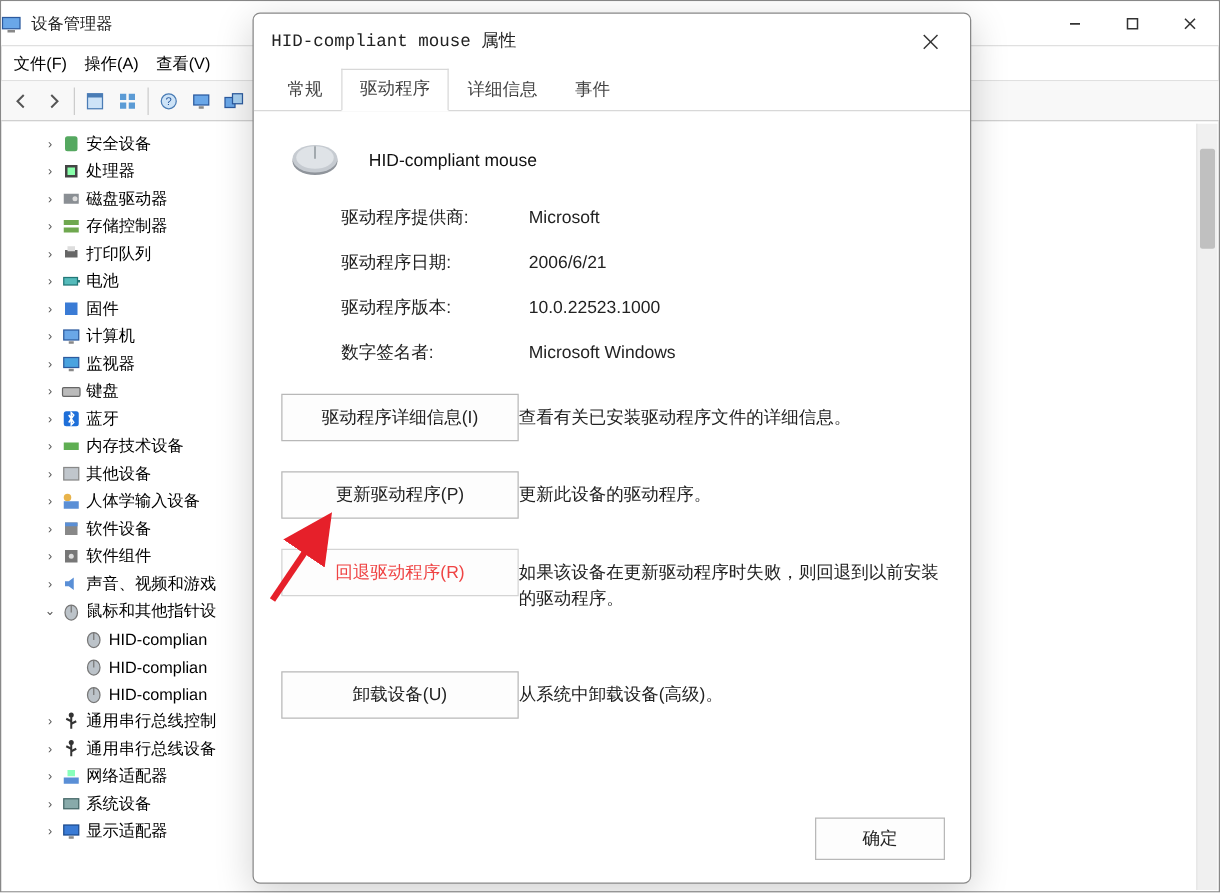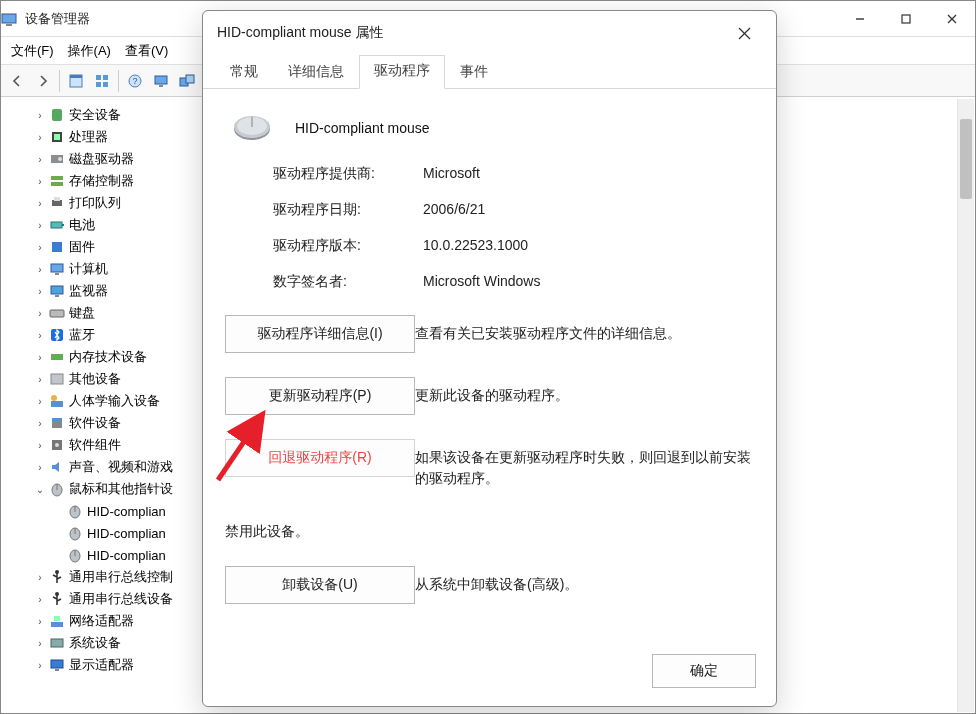--- a/index.html
+++ b/index.html
@@ -32,21 +32,21 @@
 .devmgr-scroll { position:absolute; right:1px; top:98px; width:17px; bottom:1px; background:#f0f0f0; border-left:1px solid #e5e5e5; }
 .devmgr-scroll .thumb { position:absolute; left:2px; right:2px; top:20px; height:80px; background:#c0c0c0; border-radius:2px; }
 
 
 .propdlg {
   position:absolute; left:202px; top:10px; width:575px; height:697px;
   background:#fff; border:1px solid #888; box-shadow:0 8px 30px rgba(0,0,0,.18);
   border-radius:6px; overflow:hidden;
 }
 .propdlg-titlebar { height:44px; display:flex; align-items:center; padding:0 14px; }
-.propdlg-title { font-size:14px; color:#222; }
+.propdlg-title { font-size:14px; color:#222;font-family:Liberation Mono, monospace; }
 .propdlg-close { margin-left:auto; width:36px; height:36px; display:flex; align-items:center; justify-content:center; color:#333; font-size:14px; }
 .propdlg-tabs { display:flex; padding:0 12px; height:34px; align-items:flex-end; border-bottom:1px solid #d8d8d8; gap:0; }
 .tab { padding:6px 14px 8px; font-size:14px; color:#444; border:1px solid transparent; border-bottom:none; position:relative; top:1px; }
 .tab.active { background:#fff; border-color:#d8d8d8; border-bottom:1px solid #fff; }
 .prop-body { padding:18px 22px 0 22px; }
 .dev-header { display:flex; align-items:center; gap:22px; margin:6px 0 22px 6px; }
 .mouse-icon { width:42px; height:30px; }
 .dev-name { font-size:14px; color:#111; }
 .prop-table { margin-left:48px; display:grid; grid-template-columns: 150px 1fr; row-gap:18px; font-size:14px; color:#222; margin-bottom:24px; }
 .prop-table .k { color:#222; }
@@ -460,22 +460,22 @@
     <div class="propdlg-close">
       <svg width="13" height="13">
           <line x1="1" y1="1" x2="12" y2="12" stroke="#333" stroke-width="1.2"></line>
           <line x1="12" y1="1" x2="1" y2="12" stroke="#333" stroke-width="1.2"></line>
         </svg>
     </div>
   </div>
 
   <div class="propdlg-tabs">
     <div class="tab">常规</div>
+    <div class="tab active">驱动程序</div>
     <div class="tab">详细信息</div>
-    <div class="tab active">驱动程序</div>
     <div class="tab">事件</div>
   </div>
 
   <div class="prop-body">
     <div class="dev-header">
       <span class="mouse-icon">
         <svg viewBox="0 0 42 30" width="42" height="30">
           <ellipse cx="21" cy="16" rx="18" ry="11" fill="#8f949b"></ellipse>
           <ellipse cx="21" cy="14" rx="18" ry="11" fill="#c6cbd1"></ellipse>
           <ellipse cx="21" cy="13" rx="15" ry="9" fill="#dfe3e7"></ellipse>
@@ -502,21 +502,20 @@
     </div>
     <div class="btn-row">
       <div class="winbtn">更新驱动程序(P)</div>
       <div class="btn-desc">更新此设备的驱动程序。</div>
     </div>
     <div class="btn-row">
       <div class="winbtn disabled">回退驱动程序(R)</div>
       <div class="btn-desc">如果该设备在更新驱动程序时失败，则回退到以前安装的驱动程序。</div>
     </div>
     <div class="btn-row">
-      <div class="btn-desc">禁用此设备。</div>
     </div>
     <div class="btn-row">
       <div class="winbtn">卸载设备(U)</div>
       <div class="btn-desc">从系统中卸载设备(高级)。</div>
     </div>
   </div>
 
   <div class="dlg-footer">
     <div class="winbtn">确定</div>
   </div>

